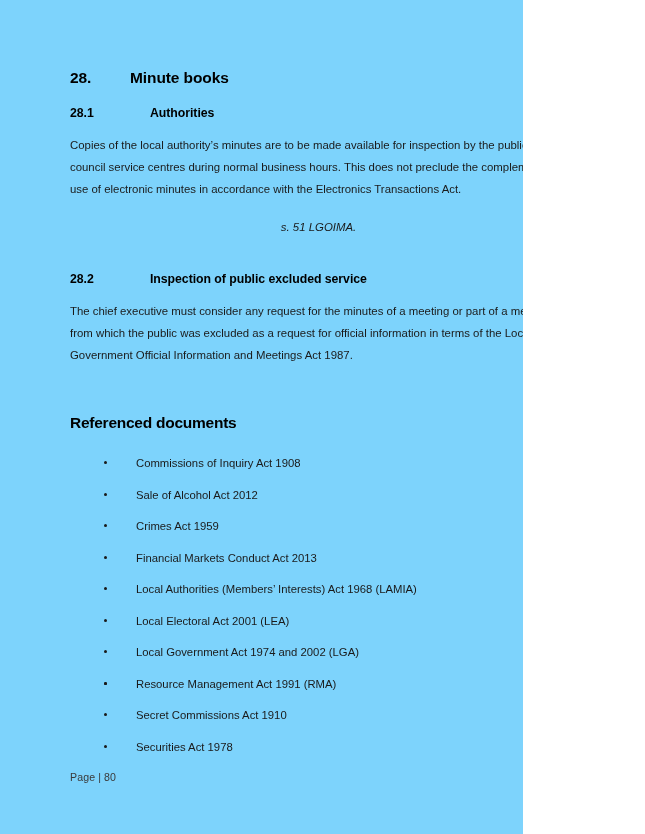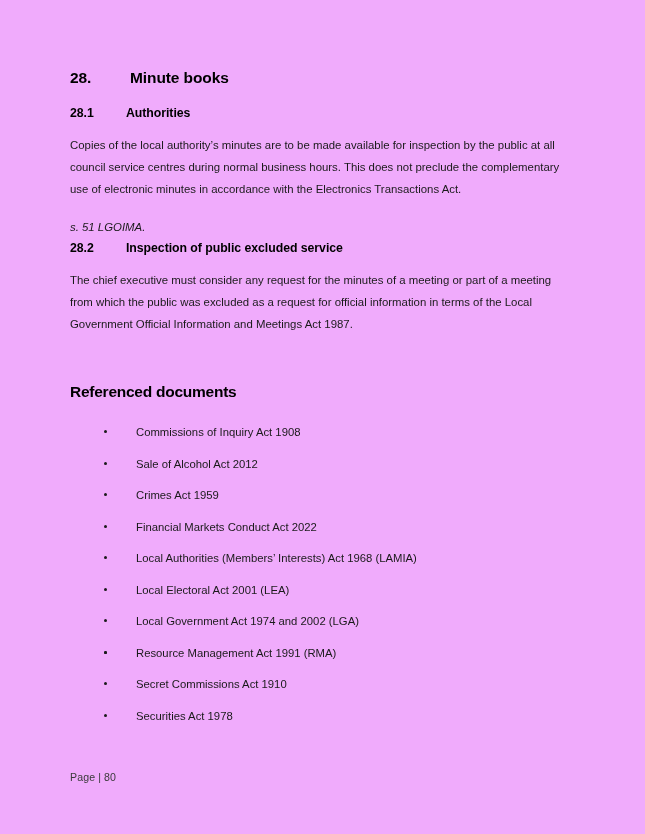--- a/index.html
+++ b/index.html
@@ -6,23 +6,23 @@
     margin: 0;
     padding: 0;
     background: #ffffff;
   }
   body {
     font-family: "Liberation Sans", sans-serif;
     -webkit-font-smoothing: antialiased;
   }
   .page {
     position: relative;
-    width: 645px;
+    width: 523px;
     height: 834px;
-    background: #f0abfc;
+    background: #7dd3fc;
     overflow: hidden;
     box-sizing: border-box;
   }
   .content {
     position: absolute;
     left: 70px;
     top: 68px;
     width: 497px;
   }
 
@@ -44,20 +44,21 @@
 
   .h2 {
     display: flex;
     align-items: baseline;
     font-size: 12.3px;
     font-weight: bold;
     color: #000000;
     letter-spacing: -0.05px;
     margin: 0 0 13px 0;
     line-height: 1.3;
+    gap: 24px;
   }
   .h2 .num {
     width: 56px;
     flex: 0 0 56px;
   }
 
   .h1-plain {
     font-size: 15.5px;
     font-weight: bold;
     color: #000000;
@@ -69,21 +70,22 @@
   
   .para {
     font-size: 11.4px;
     color: #1a1a1a;
     line-height: 1.92;
     margin: 0 0 16px 0;
     text-align: left;
   }
   .para.cite {
     font-style: italic;
-    margin-bottom: 2px;
+    margin-bottom: 33px;
+    text-align: center;
   }
 
   .spacer-lg { height: 30px; }
 
   
   .bullets {
     list-style: none;
     margin: 0;
     padding: 0;
   }
@@ -154,21 +156,21 @@
       <li>
         <span class="dot"></span>
         <span>Sale of Alcohol Act 2012</span>
       </li>
       <li>
         <span class="dot"></span>
         <span>Crimes Act 1959</span>
       </li>
       <li>
         <span class="dot"></span>
-        <span>Financial Markets Conduct Act 2022</span>
+        <span>Financial Markets Conduct Act 2013</span>
       </li>
       <li>
         <span class="dot"></span>
         <span>Local Authorities (Members’ Interests) Act 1968 (LAMIA)</span>
       </li>
       <li>
         <span class="dot"></span>
         <span>Local Electoral Act 2001 (LEA)</span>
       </li>
       <li>

